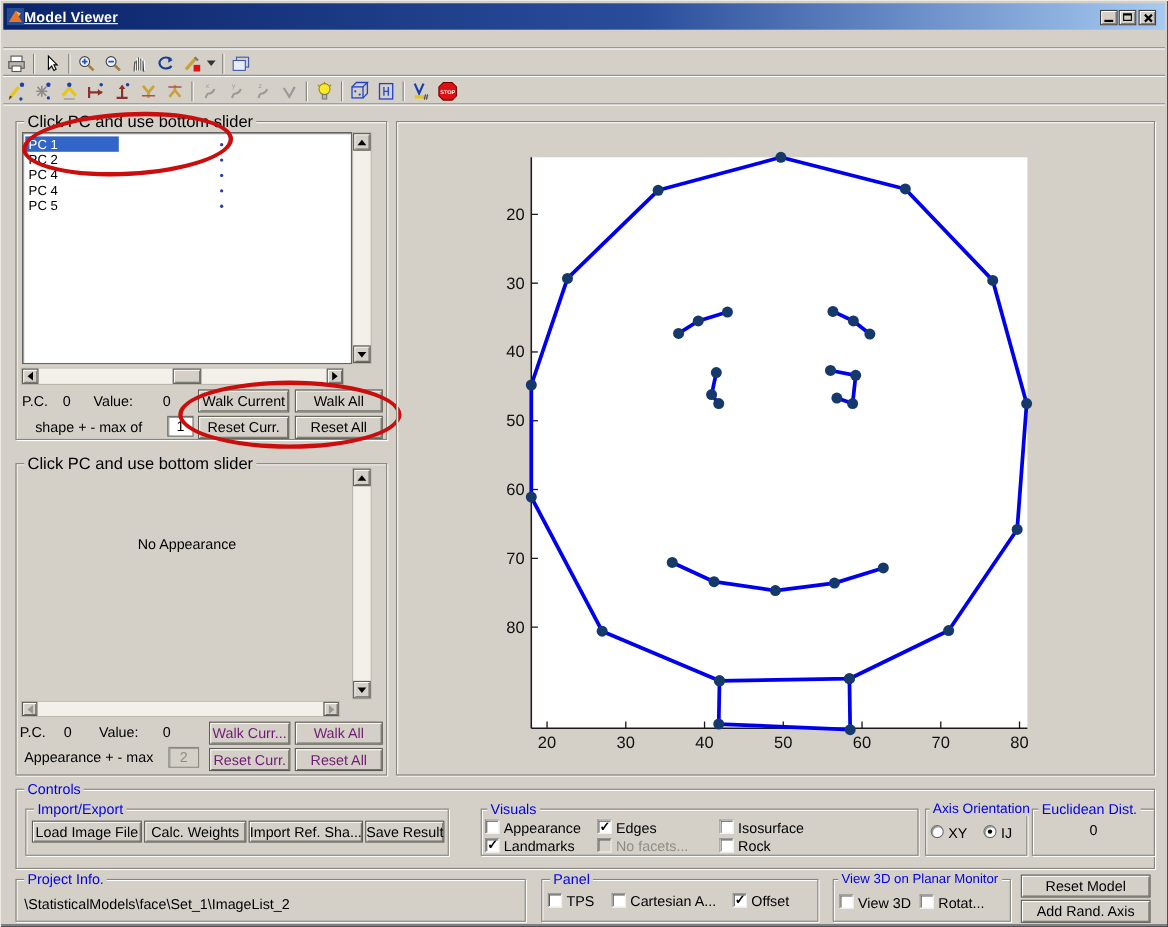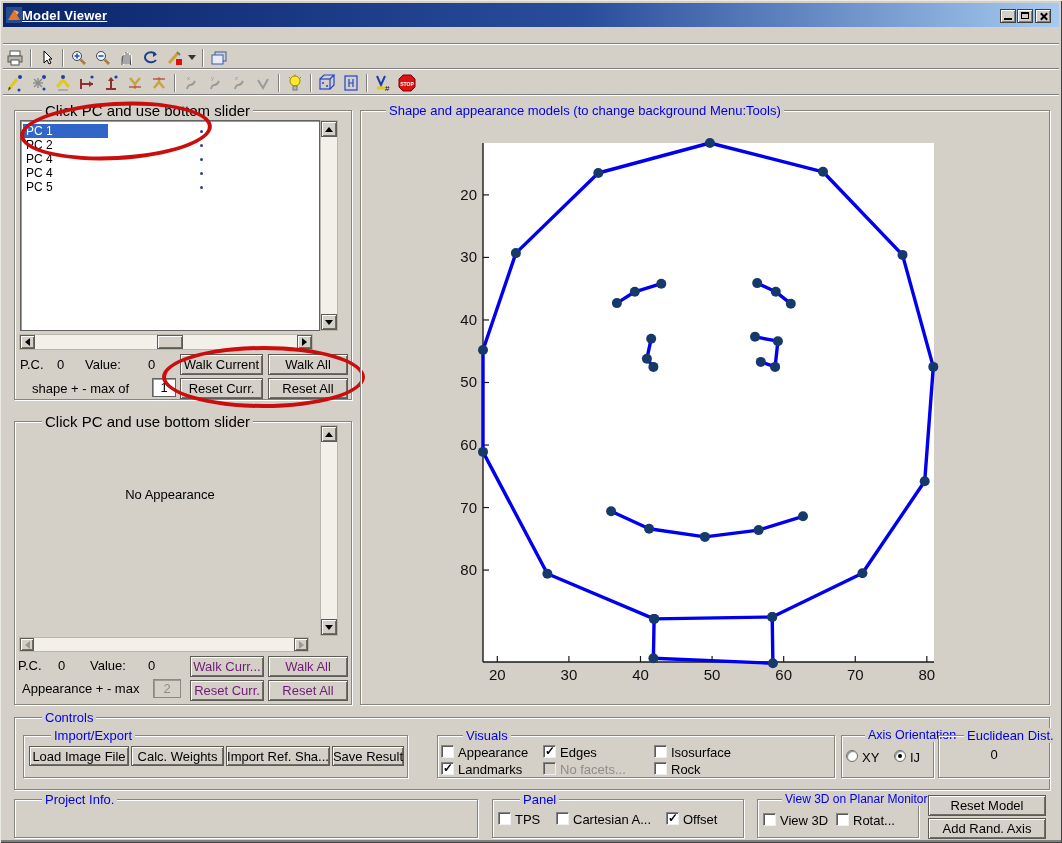--- a/index.html
+++ b/index.html
@@ -21,21 +21,21 @@
   
   #menubar{left:3px;top:27px;width:1056px;height:16px;font-size:13px;color:#000;}
   .menuitem{position:absolute;top:1px;}
   .hgroove{height:2px;border-top:1px solid #808080;border-bottom:1px solid #fff;left:3px;width:1056px;}
   .toolbar{left:3px;width:1056px;height:25px;display:flex;align-items:center;}
   .tbtn{width:24px;height:22px;display:flex;align-items:center;justify-content:center;flex:0 0 auto;}
   .vsep{width:2px;height:18px;border-left:1px solid #808080;border-right:1px solid #fff;margin:0 3px;flex:0 0 auto;}
   .caret{width:0;height:0;border-left:4px solid transparent;border-right:4px solid transparent;border-top:5px solid #333;margin-left:-2px;}
   
   .groupbox{border:1px solid #87867e;box-shadow:inset 1px 1px 0 #fff,1px 1px 0 #fff;}
-  .gblabel{position:absolute;background:#d4d0c8;padding:0 3px;white-space:nowrap;margin-left:20px;}
+  .gblabel{position:absolute;background:#d4d0c8;padding:0 3px;white-space:nowrap;}
   .gblabel.blue{color:#0000e6;font-size:13px;}
   .gblabel.black{color:#000;font-size:15px;}
   
   .listbox{background:#fff;border:1px solid #636363;box-shadow:inset 1px 1px 0 #9b9b93;font-size:12px;}
   .lbitem{position:absolute;left:2px;height:14px;line-height:14px;padding-left:3px;color:#000;}
   .lbitem.selected{background:#3166c8;color:#fff;width:85px;}
   .pcdot{position:absolute;width:3px;height:3px;background:#2b3cb0;border-radius:50%;}
   .btn{background:#d4d0c8;border:1px solid #5c5c54;box-shadow:inset 1px 1px 0 #fff,inset -1px -1px 0 #6e6e66;
     font-size:13px;color:#000;display:flex;align-items:center;justify-content:center;white-space:nowrap;}
   .btn.disabled{color:#701a75;}
@@ -359,21 +359,20 @@
   <span class="abs label13" style="left:90px;top:658px">Value:</span>
   <span class="abs label13" style="left:148px;top:658px">0</span>
   <div class="abs btn disabled" style="left:190px;top:656px;width:74px;height:21px">Walk Curr...</div>
   <div class="abs btn disabled" style="left:268px;top:656px;width:80px;height:21px">Walk All</div>
   <span class="abs label13" style="left:22px;top:681px">Appearance + - max</span>
   <div class="abs edit disabled" style="left:153px;top:679px;width:28px;height:19px">2</div>
   <div class="abs btn disabled" style="left:190px;top:680px;width:74px;height:21px">Reset Curr.</div>
   <div class="abs btn disabled" style="left:268px;top:680px;width:80px;height:21px">Reset All</div>
 
   <div class="abs groupbox" style="left:360px;top:110px;width:690px;height:595px"></div>
-  <div class="abs gblabel blue" style="left:366px;top:103px">Shape and appearance models (to change background Menu:Tools)</div>
   <svg id="plot-svg" class="abs" style="left:440px;top:133px" width="612" height="552">
       <rect x="43" y="10" width="451" height="519" fill="#ffffff"></rect>
       <line x1="43" y1="10" x2="43" y2="529" stroke="#1a1a1a" stroke-width="1.4"></line>
       <line x1="43" y1="529" x2="494" y2="529" stroke="#1a1a1a" stroke-width="1.4"></line>
       <line x1="57.317460317460316" y1="529" x2="57.317460317460316" y2="523" stroke="#1a1a1a" stroke-width="1.2"></line>
       <text x="57.317460317460316" y="547" text-anchor="middle" font-size="15" fill="#111" font-family="Liberation Sans, sans-serif">20</text>
       <line x1="128.90476190476193" y1="529" x2="128.90476190476193" y2="523" stroke="#1a1a1a" stroke-width="1.2"></line>
       <text x="128.90476190476193" y="547" text-anchor="middle" font-size="15" fill="#111" font-family="Liberation Sans, sans-serif">30</text>
       <line x1="200.4920634920635" y1="529" x2="200.4920634920635" y2="523" stroke="#1a1a1a" stroke-width="1.2"></line>
       <text x="200.4920634920635" y="547" text-anchor="middle" font-size="15" fill="#111" font-family="Liberation Sans, sans-serif">40</text>
@@ -474,20 +473,21 @@
   <span class="abs label13" style="left:862px;top:750px">XY</span>
   <span class="abs radio selected" style="left:894px;top:750px"></span>
   <span class="abs label13" style="left:910px;top:750px">IJ</span>
 
   <div class="abs groupbox" style="left:938px;top:735px;width:112px;height:43px"></div>
   <div class="abs gblabel blue" style="left:944px;top:728px">Euclidean Dist.</div>
   <div class="abs label13" style="left:938px;top:747px;width:112px;text-align:center">0</div>
 
   <div class="abs groupbox" style="left:14px;top:799px;width:464px;height:39px"></div>
   <div class="abs gblabel blue" style="left:22px;top:792px">Project Info.</div>
+  <div class="abs label13" style="left:22px;top:814px">\StatisticalModels\face\Set_1\ImageList_2</div>
 
   <div class="abs groupbox" style="left:492px;top:799px;width:252px;height:39px"></div>
   <div class="abs gblabel blue" style="left:500px;top:792px">Panel</div>
   <span class="abs cb" style="left:498px;top:812px"></span>
   <span class="abs label13" style="left:515px;top:812px">TPS</span>
   <span class="abs cb" style="left:556px;top:812px"></span>
   <span class="abs label13" style="left:573px;top:812px">Cartesian A...</span>
   <span class="abs cb checked" style="left:666px;top:812px"></span>
   <span class="abs label13" style="left:683px;top:812px">Offset</span>
 

